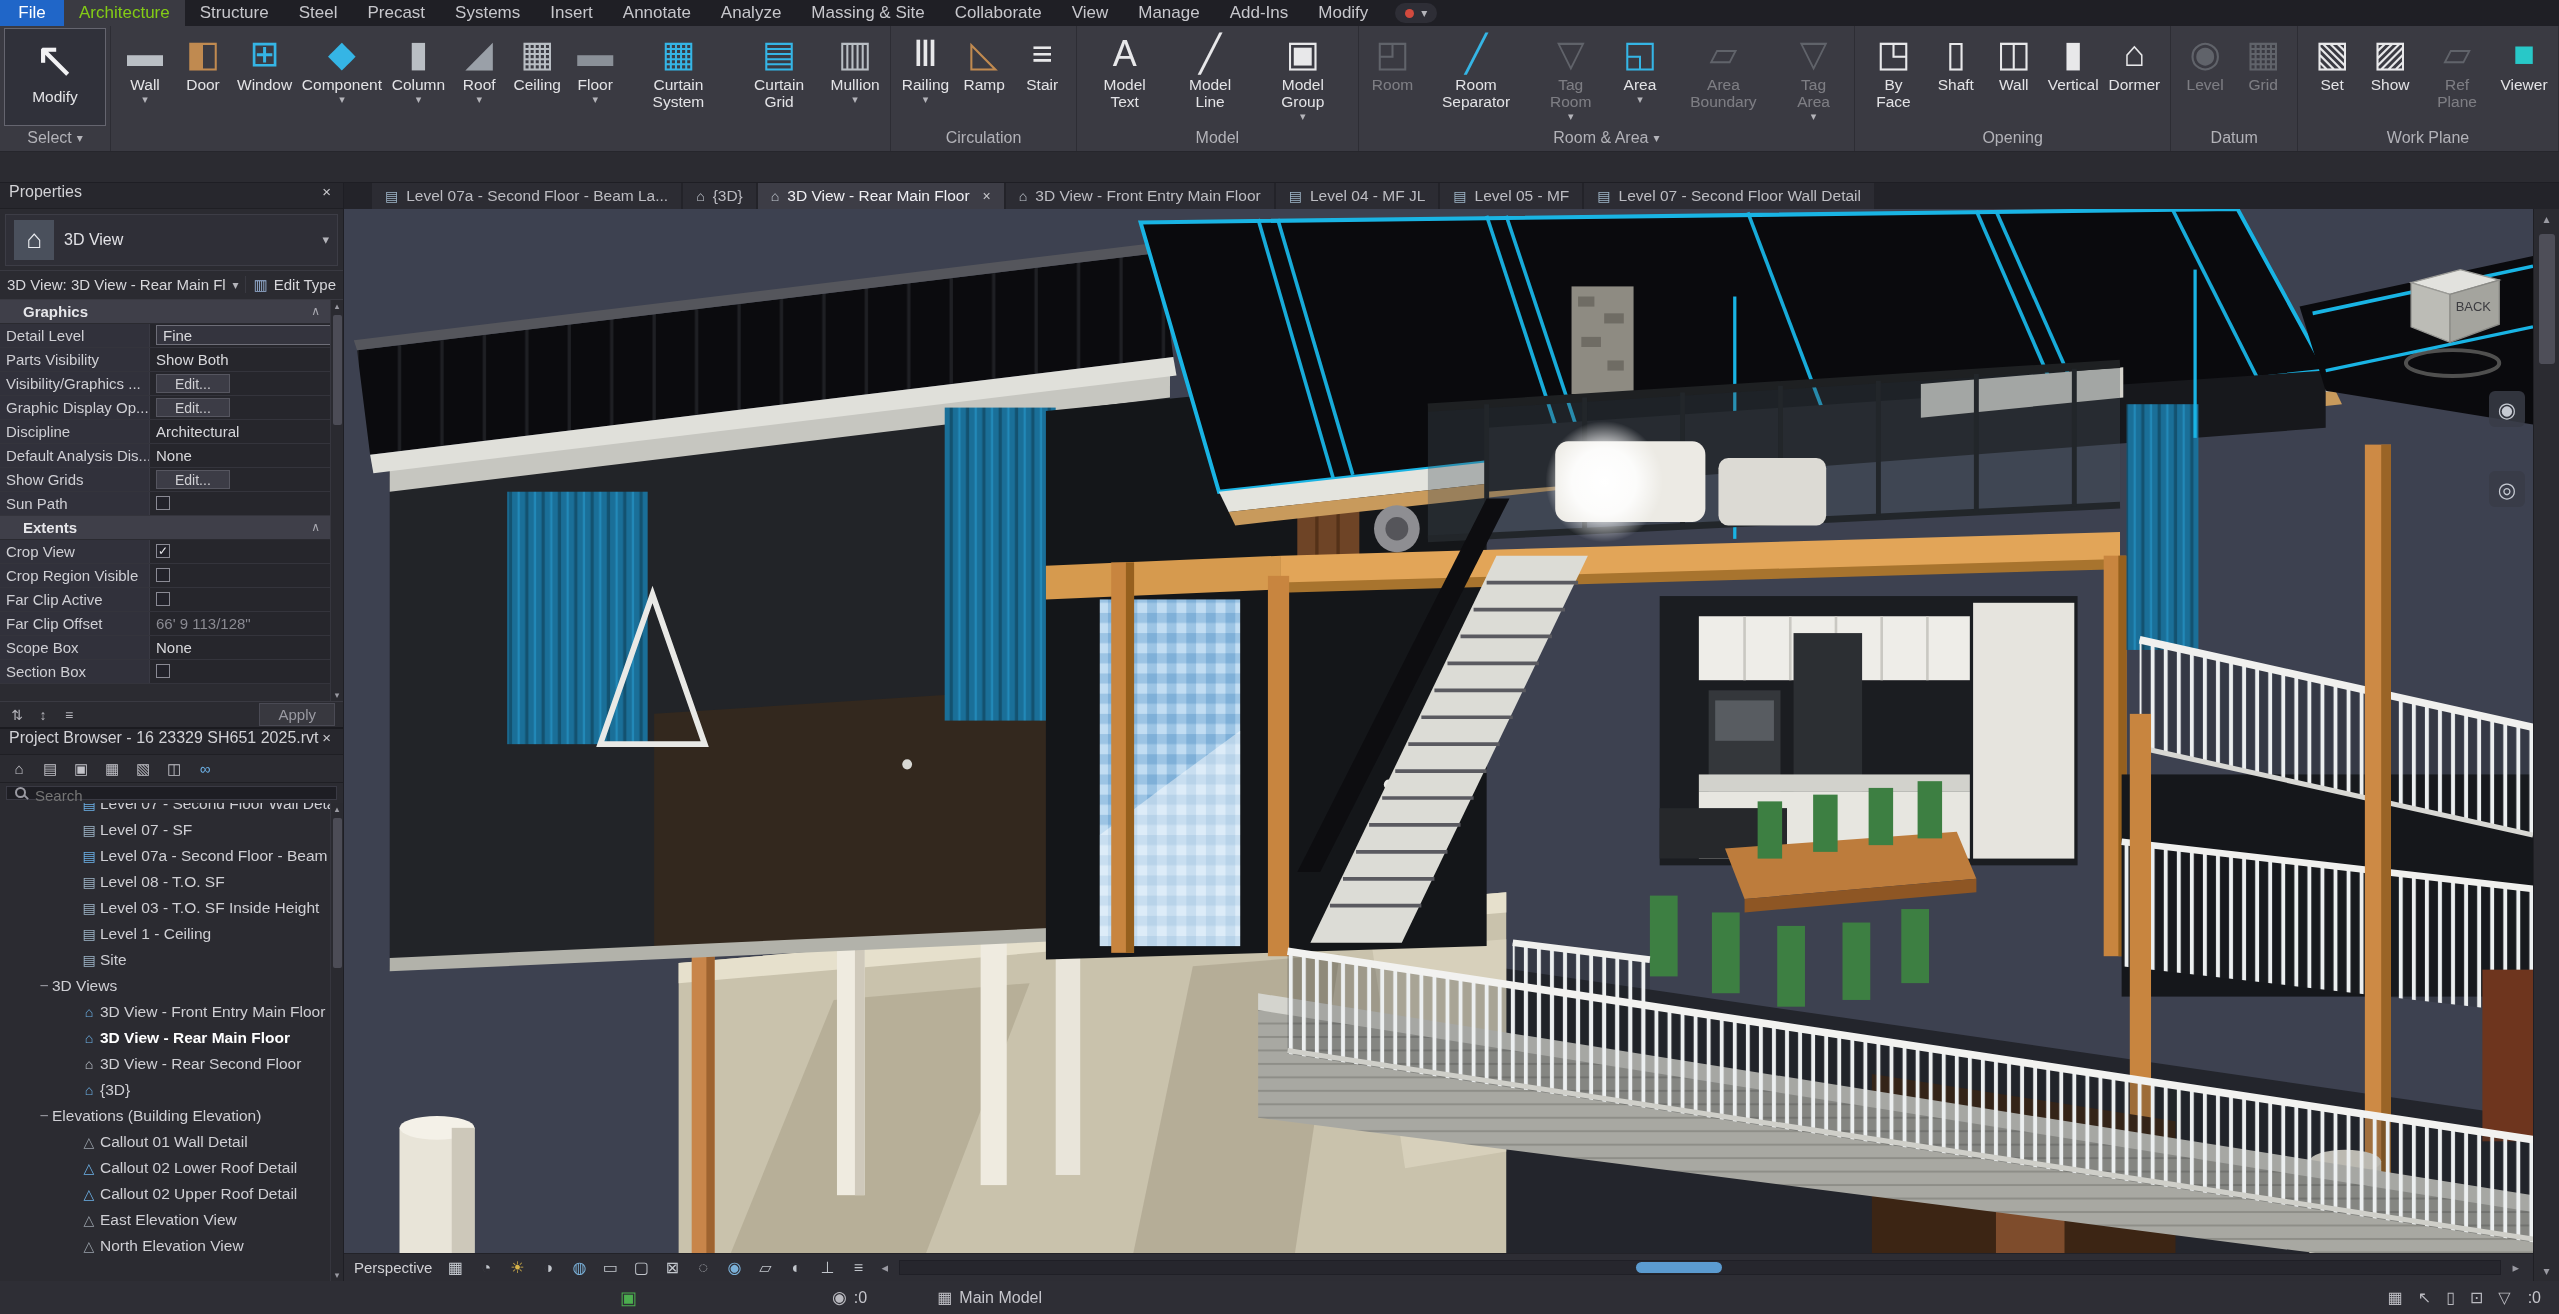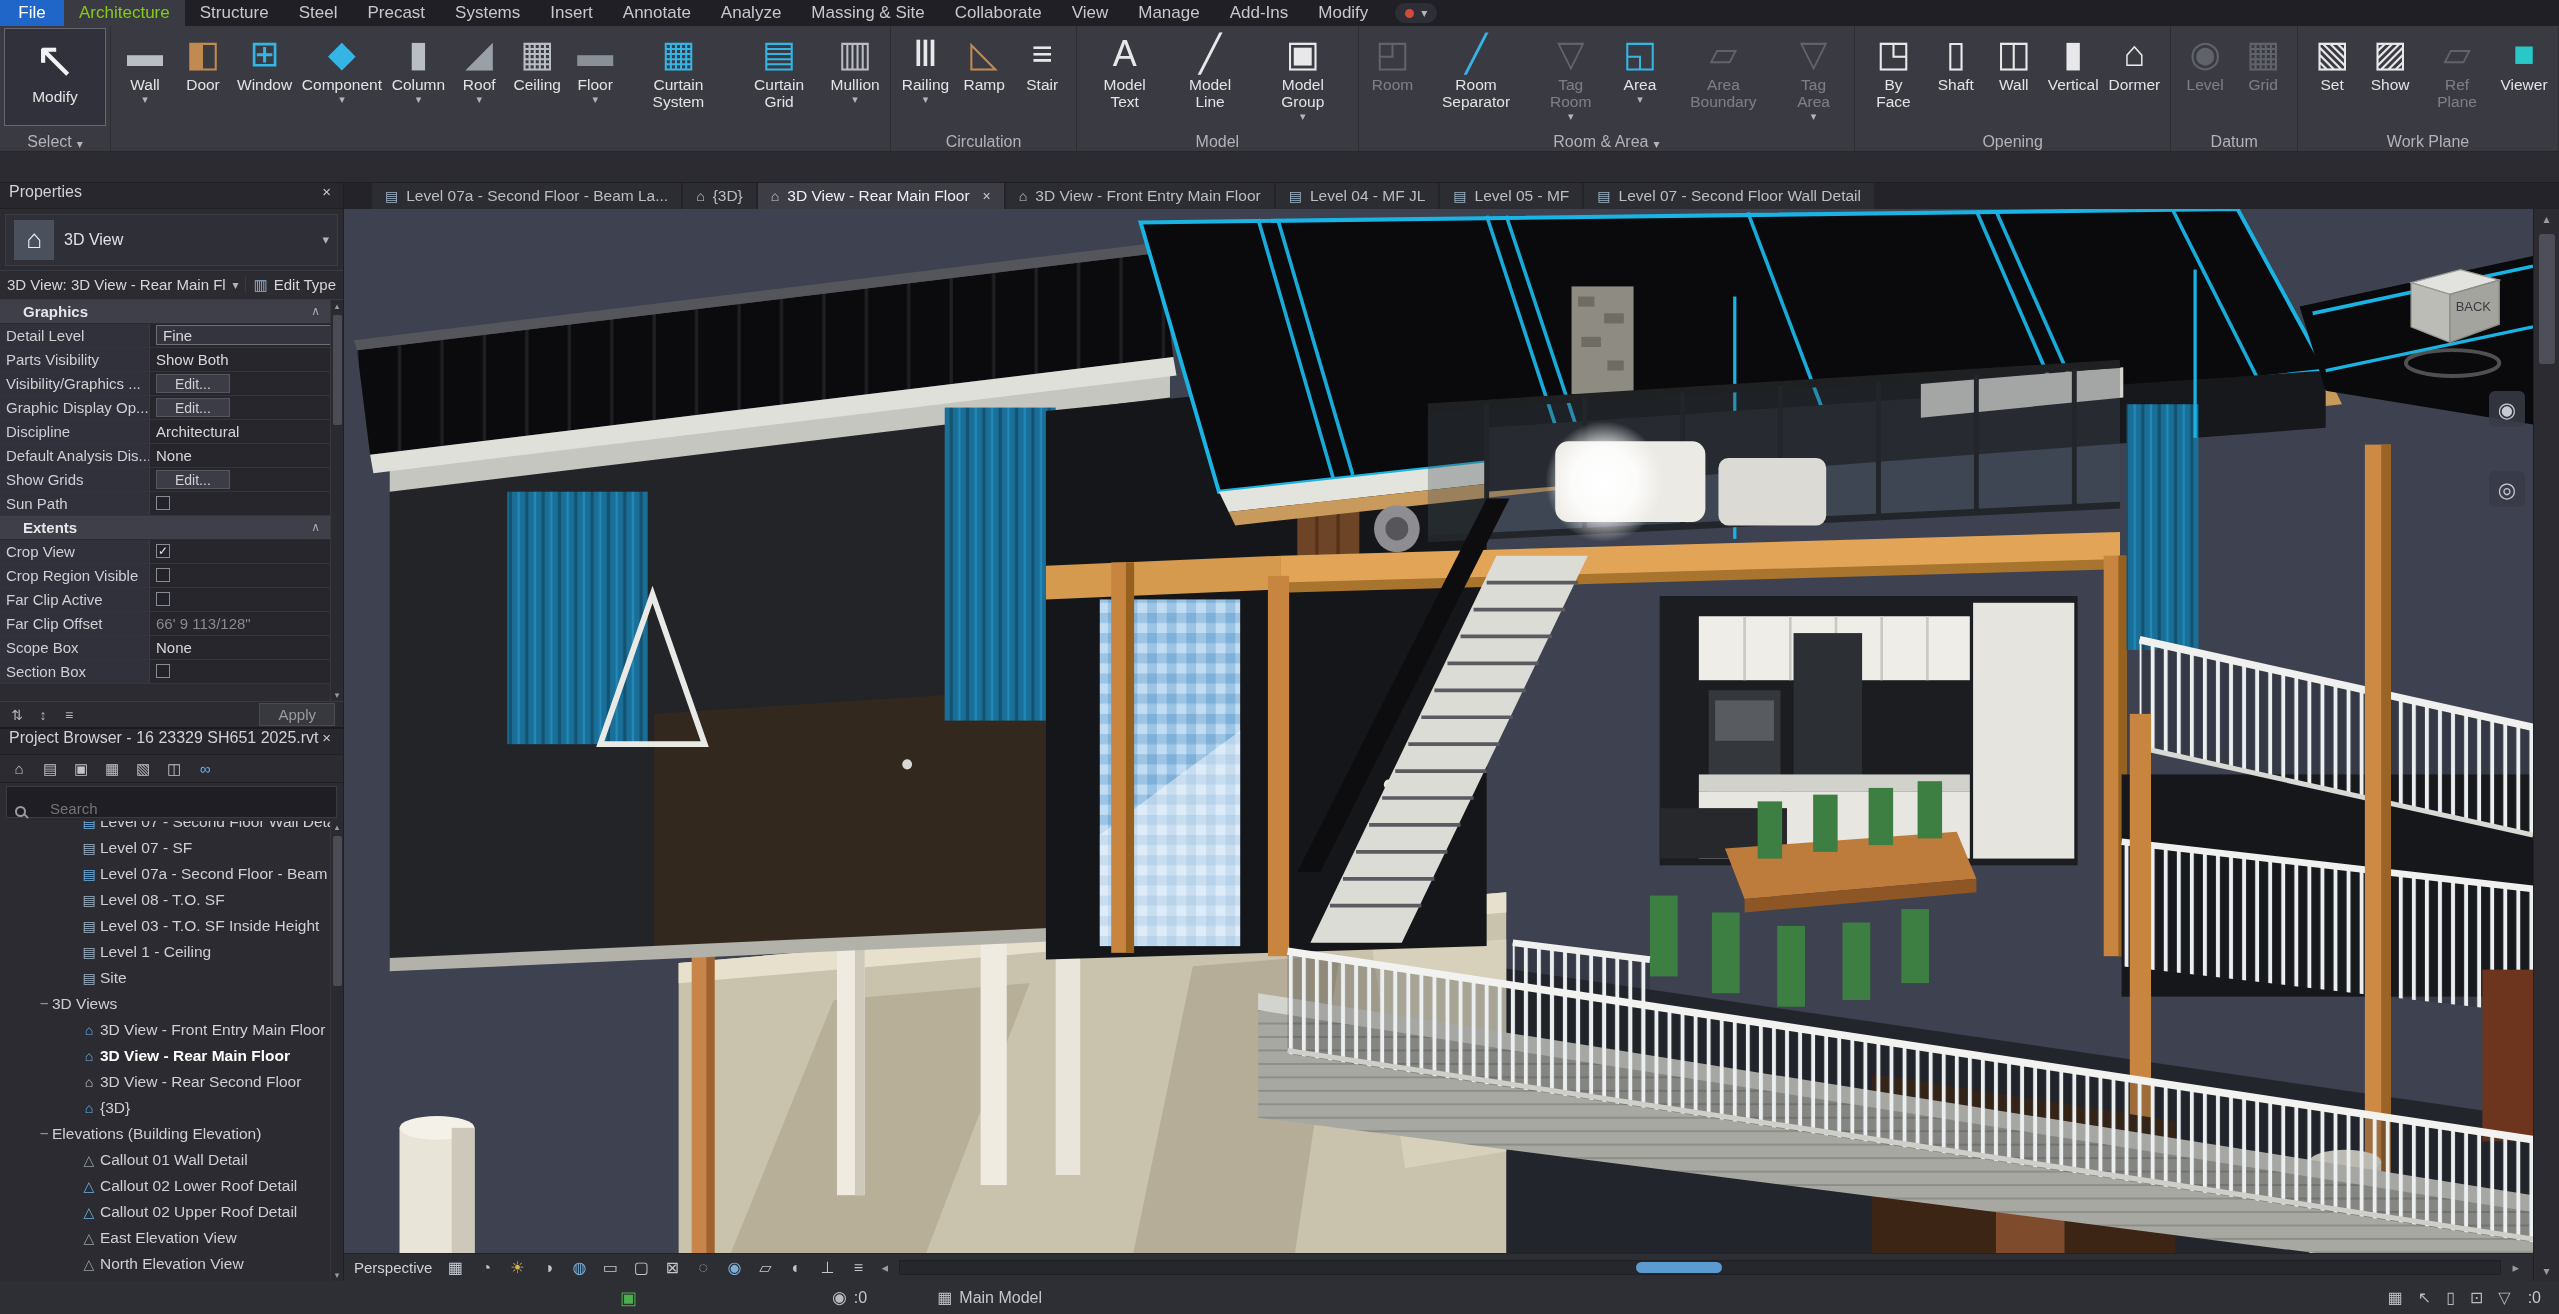--- a/index.html
+++ b/index.html
@@ -14,21 +14,21 @@
 .menu-tab{padding:0 15px;display:flex;align-items:center;color:#c7c7cc;white-space:nowrap}
 .menu-tab.active{background:#3a3a42;color:#84cc16}
 .capture{margin-left:12px;align-self:center;height:20px;border-radius:10px;background:#2e2e36;display:flex;align-items:center;padding:0 10px;gap:7px}
 .dot{width:9px;height:9px;border-radius:50%;background:#d24a3e}
 .pchev{font-size:12px;color:#b4b4ba}
 
 
 .ribbon{height:126px;background:#3a3a42;display:flex;border-bottom:1px solid #26262c}
 .ribbon-panel{display:flex;flex-direction:column;border-right:1px solid #2d2d34}
 .panel-buttons{flex:1;display:flex;align-items:stretch;padding:3px 5px 0}
-.panel-label{height:26px;display:flex;align-items:flex-end;justify-content:center;gap:5px;font-size:16px;color:#b2b2b8;white-space:nowrap;padding:0 8px}
+.panel-label{height:26px;display:flex;align-items:center;justify-content:center;gap:5px;font-size:16px;color:#b2b2b8;white-space:nowrap;padding:10px 8px}
 .rbtn{display:flex;flex-direction:column;align-items:center;padding:3px 6px 0;min-width:58px;position:relative}
 .rbtn .ricon{height:44px;display:flex;align-items:center;justify-content:center;font-size:36px}
 .rbtn .blabel{font-size:15.5px;line-height:17px;text-align:center;color:#e3e3e6;max-width:100px}
 .rbtn .dd{height:14px;font-size:11px;color:#b4b4ba}
 .rbtn.disabled .ricon,.rbtn.disabled .blabel{opacity:.4}
 .rbtn.big{min-width:100px}
 .rbtn.big .ricon{height:56px;font-size:50px}
 .rbtn.active{background:#30313a;outline:1px solid #65656f}
 .options-strip{height:31px;background:#2b2b31;border-bottom:1px solid #1e1e24}
 
@@ -59,21 +59,21 @@
 .pfoot{height:26px;margin-top:auto;display:flex;align-items:center;padding:0 8px;gap:8px;background:#2b2b31;border-top:1px solid #3a3a42}
 .mini{font-size:14px;color:#b4b4ba;width:18px;text-align:center}
 .apply{margin-left:auto;padding:2px 18px;background:#38383f;border:1px solid #4a4a54;color:#9a9aa2;font-size:15px}
 .pscroll{position:absolute;right:0;top:117px;bottom:26px;width:13px;background:#2a2a30;border-left:1px solid #36363e;display:flex;flex-direction:column;align-items:center;font-size:9px;color:#9a9aa2;padding:1px 0}
 .sthumb{width:9px;height:110px;background:#4c4c56;border-radius:2px;margin-top:4px}
 
 
 .pb{flex:1;display:flex;flex-direction:column;position:relative;overflow:hidden}
 .pbtools{height:28px;display:flex;align-items:center;gap:5px;padding:0 6px;border-bottom:1px solid #1f1f24}
 .tool{width:26px;height:22px;display:flex;align-items:center;justify-content:center;font-size:15px}
-.search{height:32px;margin:3px 6px;display:flex;align-items:flex-end;gap:24px;background:#1e1e24;border:1px solid #3a3a44;padding:0 8px}
+.search{height:14px;margin:3px 6px;display:flex;align-items:flex-start;gap:9px;background:#1e1e24;border:1px solid #3a3a44;padding:0 8px}
 .mag{width:11px;height:11px;border:2px solid #9a9aa2;border-radius:50%;position:relative;flex:none}
 .mag::after{content:"";position:absolute;width:6px;height:2px;background:#9a9aa2;transform:rotate(45deg);right:-5px;bottom:-2px}
 .search input{background:transparent;border:0;color:#c8c8cc;font-size:15px;outline:none;width:100%;font-family:inherit}
 .treewrap{flex:1;overflow:hidden;position:relative}
 .tree{margin-top:-12px}
 .trow{height:26px;display:flex;align-items:center;font-size:15.5px;color:#cfcfd4;white-space:nowrap;overflow:hidden}
 .trow.selected .tlabel{font-weight:bold;color:#fff}
 .texp{width:16px;text-align:center;color:#9a9aa2;flex:none}
 .ticn{width:22px;text-align:center;font-size:14px;flex:none}
 .pbscroll{position:absolute;right:0;top:0;bottom:0;width:13px;background:#2a2a30;border-left:1px solid #36363e;display:flex;flex-direction:column;align-items:center;font-size:9px;color:#9a9aa2;padding:1px 0}

